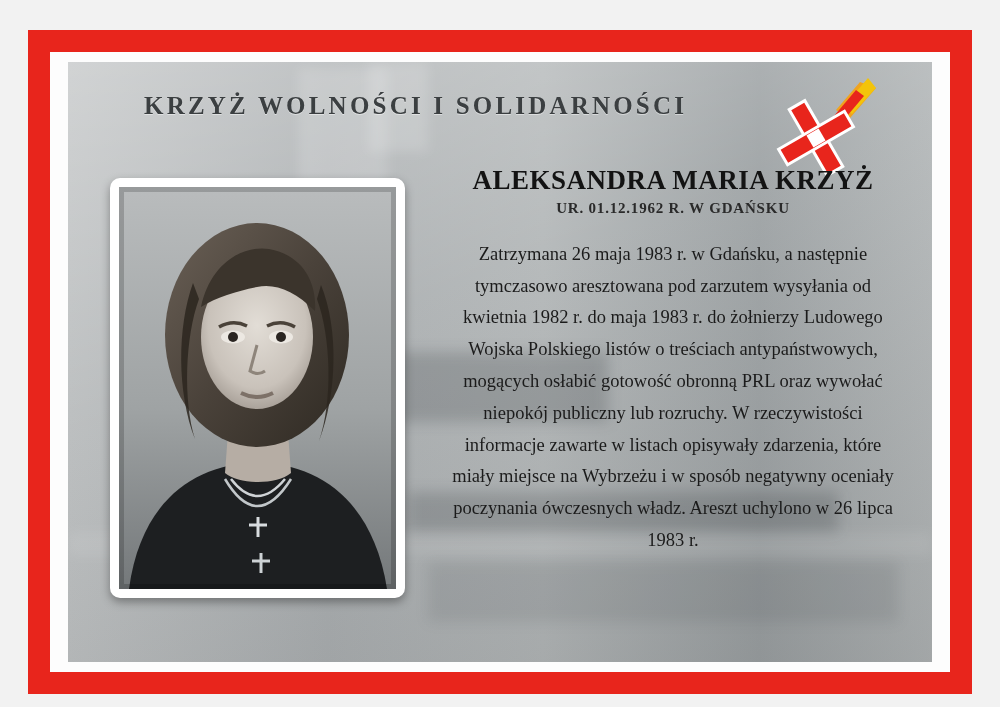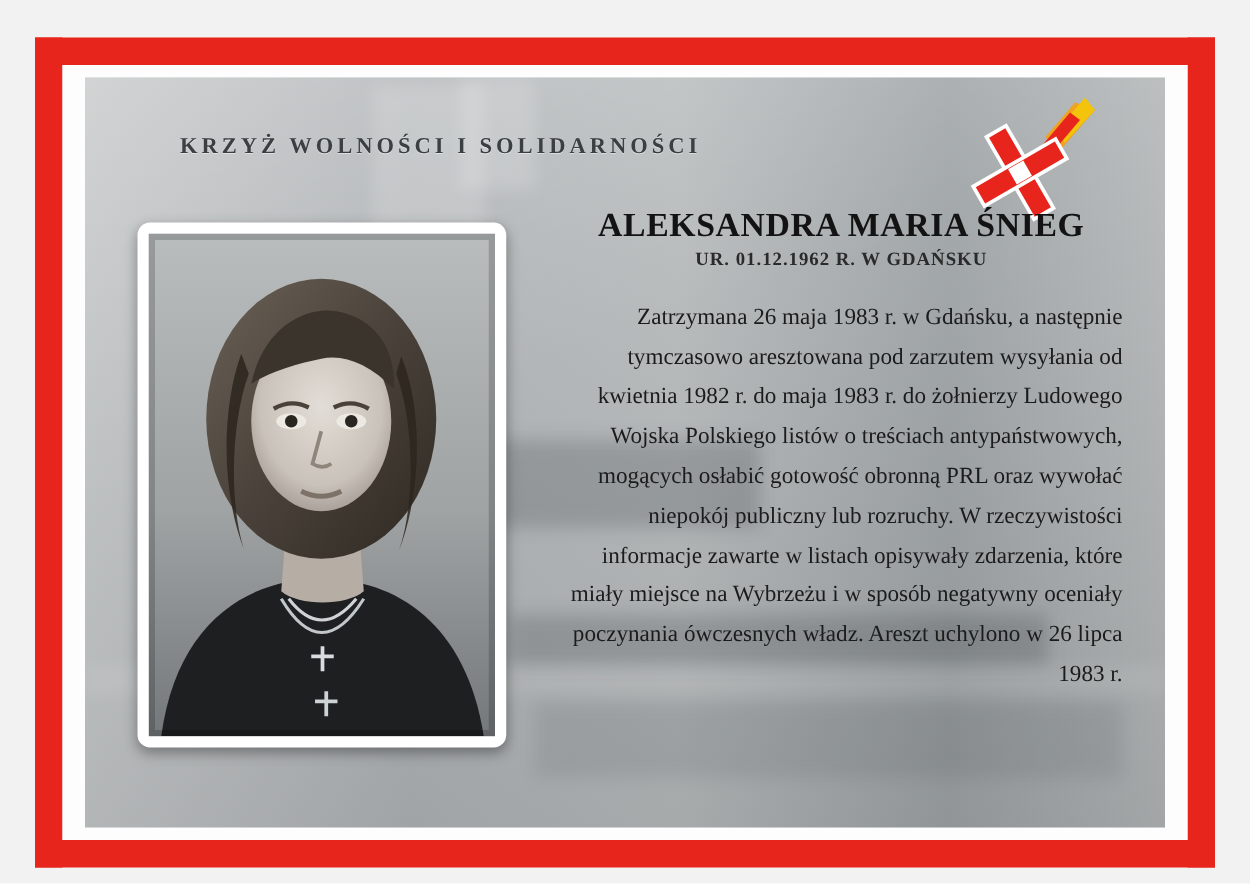--- a/index.html
+++ b/index.html
@@ -62,23 +62,23 @@
   }
   .bg-dark {
     position: absolute;
     background: rgba(40,45,48,0.20);
     filter: blur(7px);
   }
 
   .card-title {
     position: absolute;
     left: 76px;
-    top: 44px;
-    font-family: "Liberation Serif", serif;
-    font-size: 18px;
+    top: 30px;
+    font-family: "Liberation Serif", serif;
+    font-size: 25px;
     letter-spacing: 3.2px;
     font-weight: 700;
     color: #3b3f41;
     text-shadow: 0 1px 0 rgba(255,255,255,0.45);
   }
 
   
   .emblem {
     position: absolute;
     right: 48px;
@@ -137,21 +137,21 @@
   }
   .bio {
     font-family: "Liberation Serif", serif;
     font-size: 18.5px;
     line-height: 1.72;
     color: #1b1b1b;
     text-align: justify;
     text-justify: inter-word;
     margin: 0;
   }
-  .bio:last-child { text-align: right; }
+  .bio:last-child { text-align: center; }
 </style>
 </head>
 <body>
 
 <div class="page">
 
   <div class="bar bar-top"></div>
   <div class="bar bar-bottom"></div>
   <div class="bar bar-left"></div>
   <div class="bar bar-right"></div>
@@ -239,19 +239,19 @@
             <line x1="142" y1="366" x2="142" y2="386"></line>
             <line x1="133" y1="374" x2="151" y2="374"></line>
           </g>
 
           <rect x="0" y="0" width="277" height="402" fill="none" stroke="rgba(0,0,0,0.18)" stroke-width="10"></rect>
         </svg>
       </div>
     </div>
 
     <div class="textcol">
-      <h1 class="person-name">ALEKSANDRA MARIA ŚNIEG</h1>
+      <h1 class="person-name">ALEKSANDRA MARIA KRZYŻ</h1>
       <div class="person-birth">UR. 01.12.1962 R. W GDAŃSKU</div>
       <p class="bio">Zatrzymana 26 maja 1983 r. w Gdańsku, a następnie tymczasowo aresztowana pod zarzutem wysyłania od kwietnia 1982 r. do maja 1983 r. do żołnierzy Ludowego Wojska Polskiego listów o treściach antypaństwowych, mogących osłabić gotowość obronną PRL oraz wywołać niepokój publiczny lub rozruchy. W rzeczywistości informacje zawarte w listach opisywały zdarzenia, które miały miejsce na Wybrzeżu i w sposób negatywny oceniały poczynania ówczesnych władz. Areszt uchylono w 26 lipca 1983 r.</p>
     </div>
 
   </div>
 </div>
 
 </body></html>

